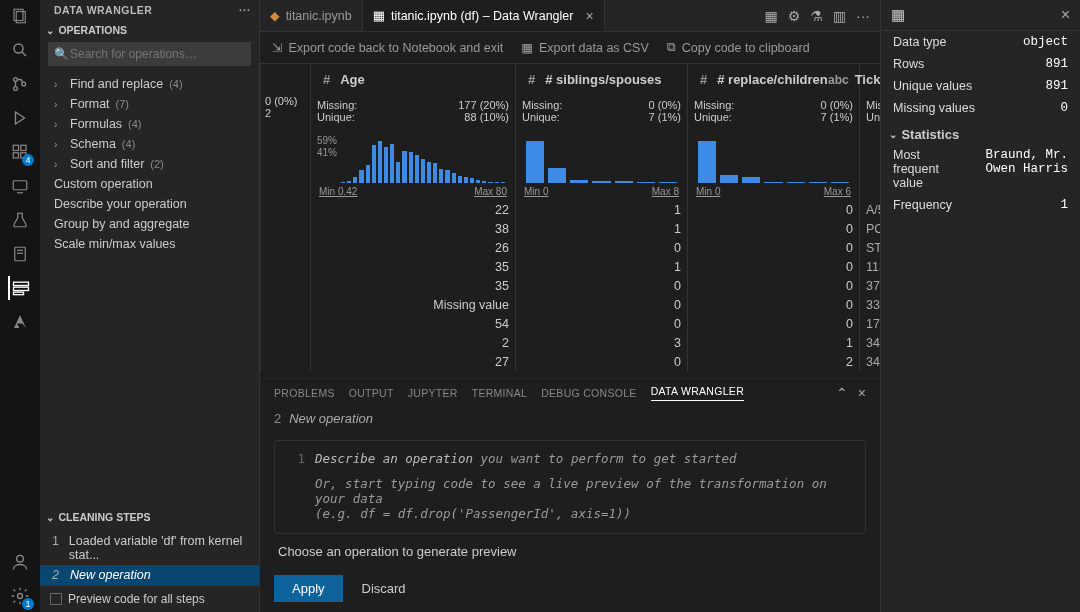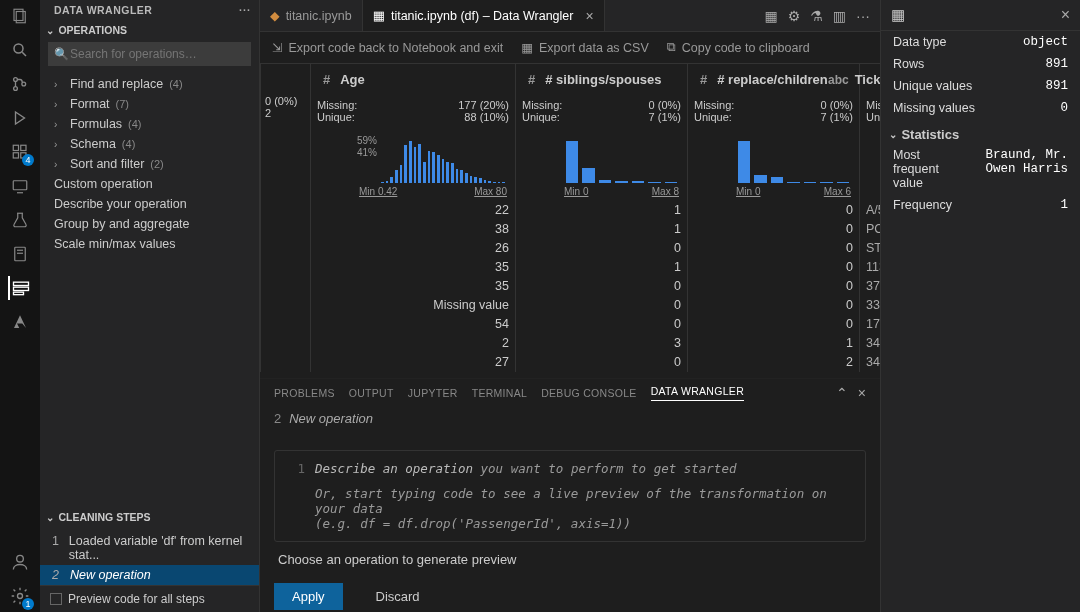--- a/index.html
+++ b/index.html
@@ -175,21 +175,21 @@
   .colA { width:205px; }
   .colB { width:172px; }
   .colC { width:172px; }
   .colD { width:45px; }
   .col-title { display:flex; align-items:center; gap:6px; font-size:13px; font-weight:700; justify-content:flex-end; padding:4px 6px;}
   .type-ico { color:#999; }
   .meta-row { display:flex; font-size:11px; color:#ccc; }
   .meta-row .lab { }
   .meta-row .val { margin-left:auto; }
   .chart {
-    height:62px; position:relative; margin-top:4px;margin-left:40px;
+    height:62px; position:relative; margin-top:4px;
   }
   .bars { position:absolute; bottom:14px; left:24px; right:4px; height:42px; display:flex; align-items:flex-end; gap:2px;}
   .bars.narrow { left:4px; gap:4px;}
   .bar { background: var(--blue-bar); flex:1;}
   .ylab { position:absolute; left:0; font-size:10px; color:#999;}
   .xlab { position:absolute; bottom:0; font-size:10px; color:#999;text-decoration:underline;}
   .datarow {
     display:flex; font-size:12.5px; height:19px;
   }
   .datarow .cell {
@@ -214,29 +214,29 @@
     color:#888; align-items:center;
   }
   .panel-tabs .ptab { cursor:pointer; letter-spacing:.3px;}
   .panel-tabs .ptab.active { color:#fff; border-bottom:1px solid #fff; padding-bottom:3px;}
   .panel-tabs .acts { margin-left:auto; display:flex; gap:10px; font-size:14px; color:#aaa;}
   .new-op-title {
     padding:4px 14px; color:#aaa; font-style:italic; font-size:13px;
   }
   .new-op-title .step-no { color:#888; font-style:normal; margin-right:8px;}
   .code-area {
-    margin:20px 14px 0; border:1px solid #333; border-radius:3px;
+    margin:10px 14px 0; border:1px solid #333; border-radius:3px;
     padding:10px 12px; font-family:Consolas,monospace; font-size:12.5px;
     color:#ccc; height:100px;
   }
   .code-area .ln { color:#666; margin-right:10px; display:inline-block; width:18px; text-align:right;}
   .code-area .em { color:#bbbbbb; font-style:italic; }
   .code-area .comment { color:#9a9a9a; font-style:italic;}
   .preview-text { padding:10px 18px; color:#ccc; font-size:13px;}
-  .btn-row { display:flex; gap:14px; padding:6px 14px 10px;}
+  .btn-row { display:flex; gap:0; padding:6px 14px 10px;}
   .btn {
     padding:5px 18px; font-size:13px; cursor:pointer; border:none;
   }
   .btn.primary { background: var(--button-bg); color:#fff; }
   .btn.secondary { background:transparent; color:#ccc; border:1px solid transparent;}
   
   .rightpanel {
     width:200px; background:var(--panel); border-left:1px solid var(--border);
     padding:0; display:flex; flex-direction:column; font-size:12.5px;
     flex-shrink:0;

